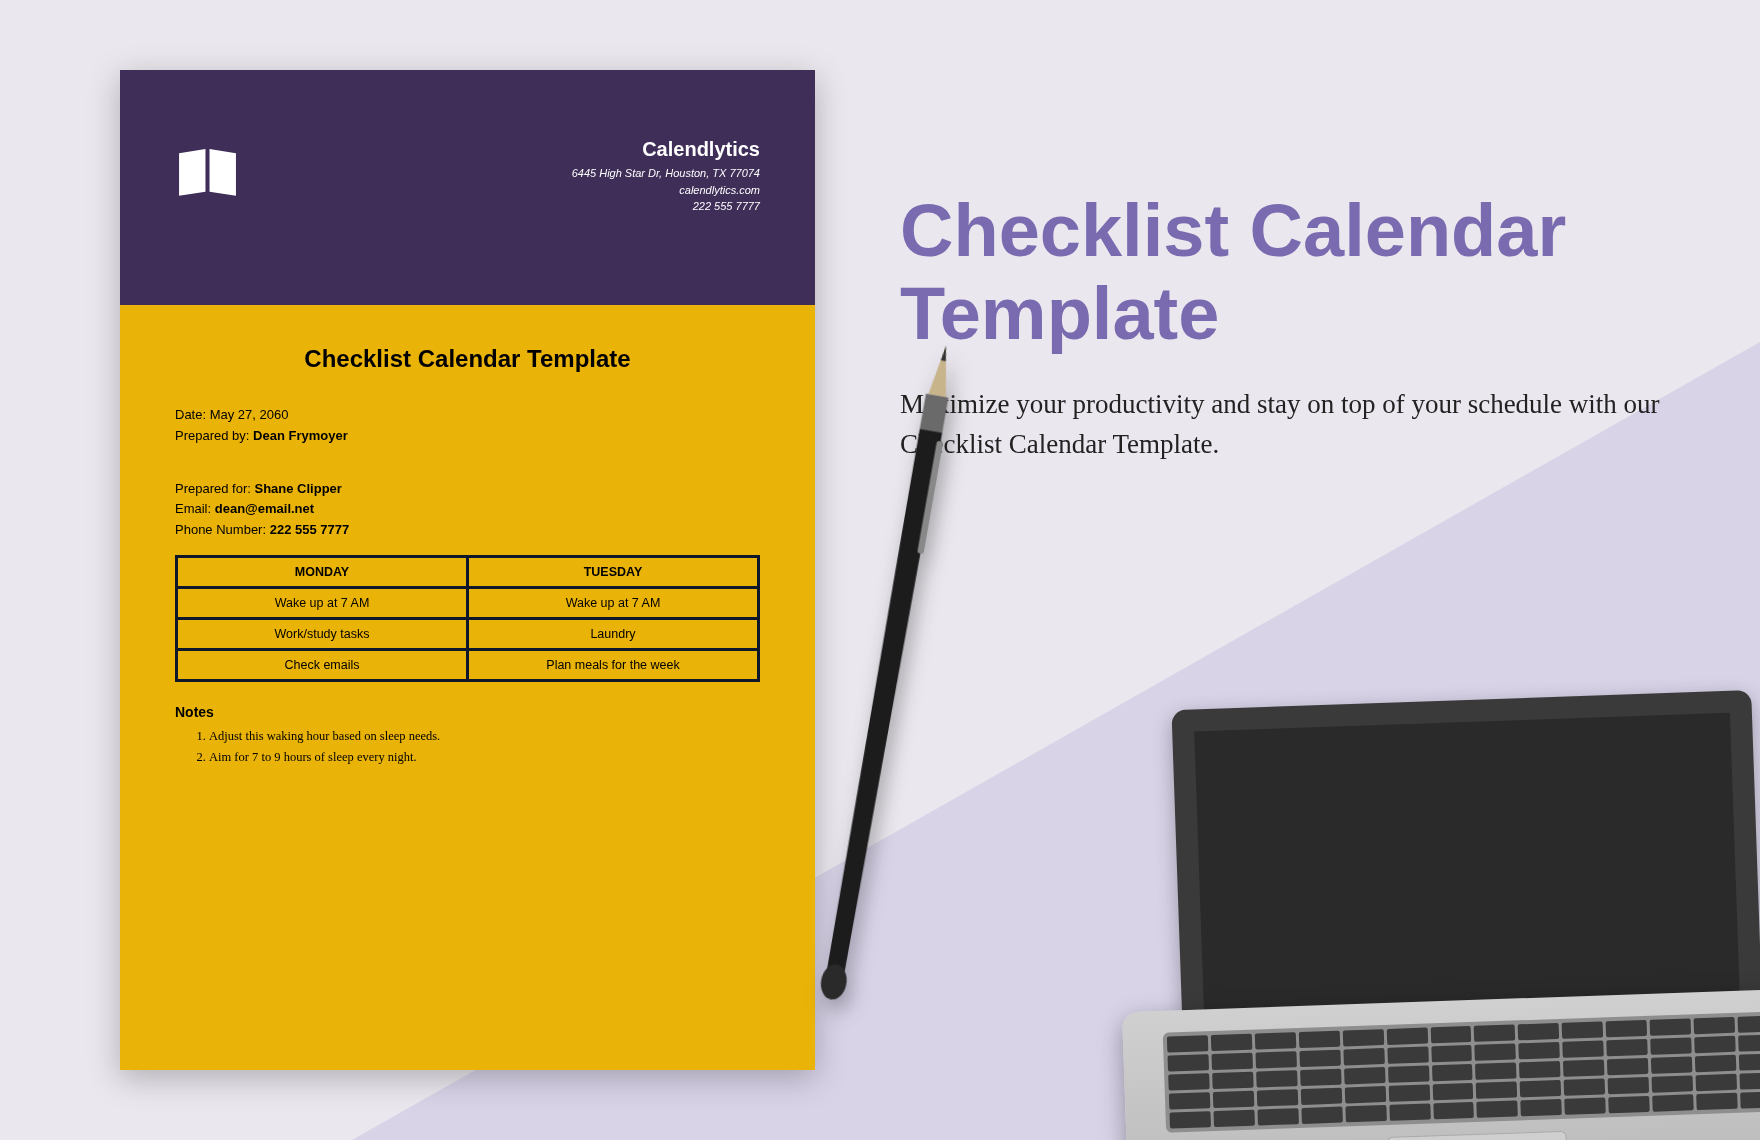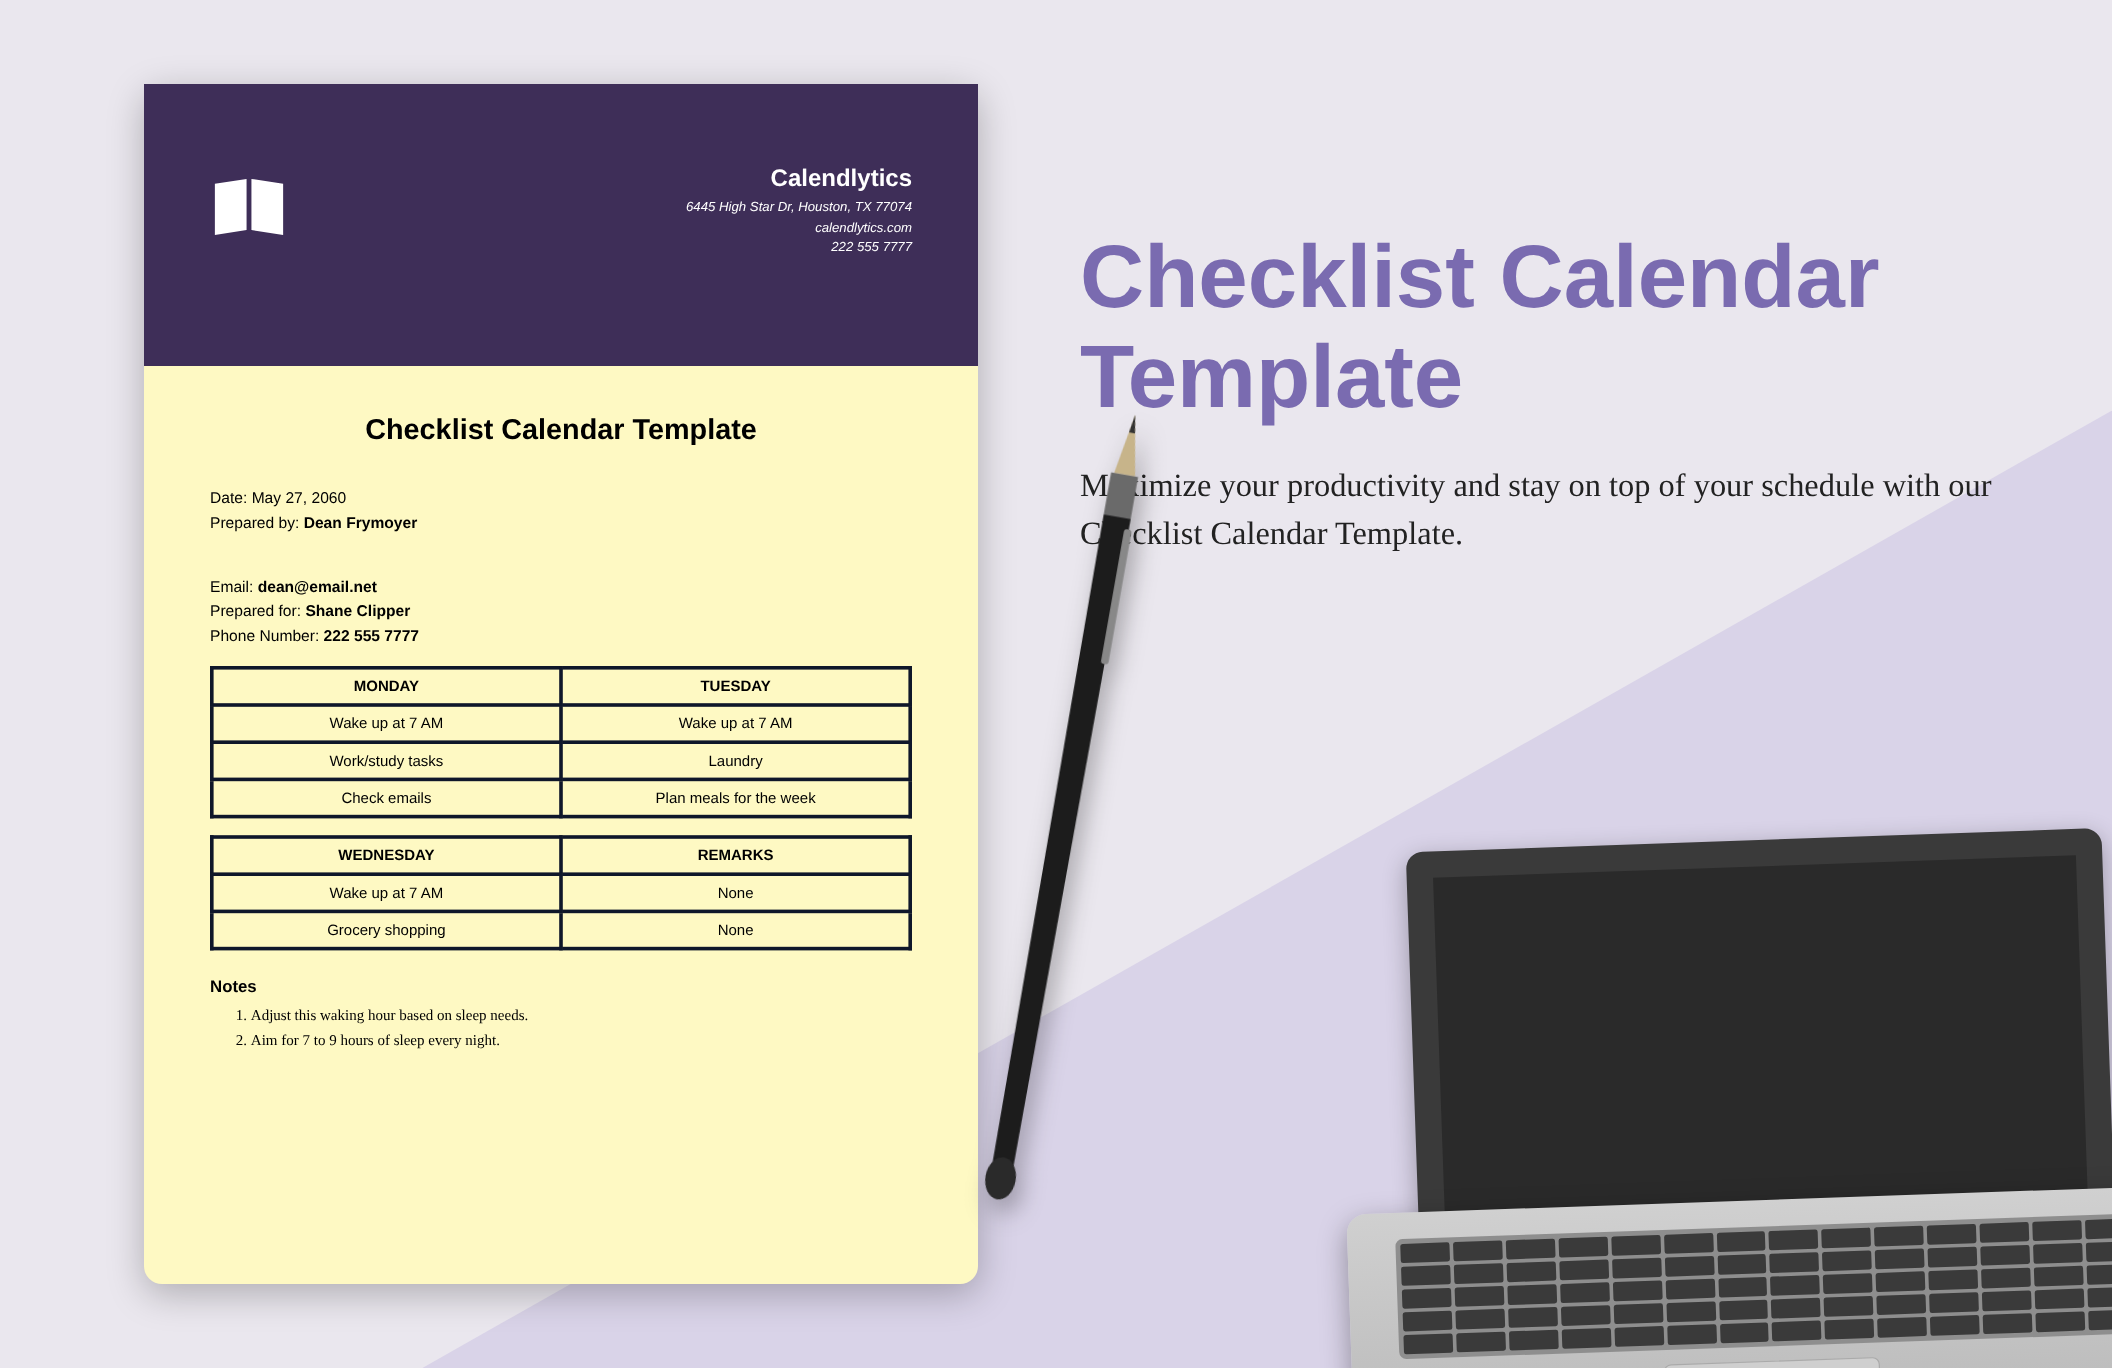--- a/index.html
+++ b/index.html
@@ -20,24 +20,23 @@
     background: #d9d3e8;
     clip-path: polygon(0 100%, 100% 0, 100% 100%);
     z-index: 0;
   }
   .document {
     position: absolute;
     left: 120px;
     top: 70px;
     width: 695px;
     height: 1000px;
-    background: #fef9c3;
+    background: #eab308;
     box-shadow: 0 8px 30px rgba(0,0,0,0.25);
     z-index: 2;
-    border-radius: 15px;
   }
   .doc-header {
     background: #3e2e58;
     height: 235px;
     color: #fff;
     position: relative;
   }
   .logo-icon {
     position: absolute;
     left: 55px;
@@ -205,22 +204,22 @@
   </div>
   <div class="doc-body">
     <div class="doc-title">Checklist Calendar Template</div>
 
     <div class="meta-block">
       <div><span class="meta-label">Date: </span><span>May 27, 2060</span></div>
       <div><span class="meta-label">Prepared by: </span><span class="meta-value">Dean Frymoyer</span></div>
     </div>
 
     <div class="meta-block">
+      <div><span class="meta-label">Prepared for: </span><span class="meta-value">Shane Clipper</span></div>
       <div><span class="meta-label">Email: </span><span class="meta-value">dean@email.net</span></div>
-      <div><span class="meta-label">Prepared for: </span><span class="meta-value">Shane Clipper</span></div>
       <div><span class="meta-label">Phone Number: </span><span class="meta-value">222 555 7777</span></div>
     </div>
 
     <table class="checklist">
       <tbody>
           <tr>
         <th>MONDAY</th>
         <th>TUESDAY</th>
       </tr>
       <tr>
@@ -231,36 +230,20 @@
             <td>Work/study tasks</td>
             <td>Laundry</td>
           </tr>
       <tr>
             <td>Check emails</td>
             <td>Plan meals for the week</td>
           </tr>
     </tbody>
       </table>
 
-    <table class="checklist">
-      <tbody>
-          <tr>
-        <th>WEDNESDAY</th>
-        <th>REMARKS</th>
-      </tr>
-      <tr>
-            <td>Wake up at 7 AM</td>
-            <td>None</td>
-          </tr>
-      <tr>
-            <td>Grocery shopping</td>
-            <td>None</td>
-          </tr>
-    </tbody>
-      </table>
 
     <div class="notes-block">
       <div class="notes-title">Notes</div>
       <ol class="notes-list">
         <li>Adjust this waking hour based on sleep needs.</li>
         <li>Aim for 7 to 9 hours of sleep every night.</li>
       </ol>
     </div>
   </div>
 </div>

